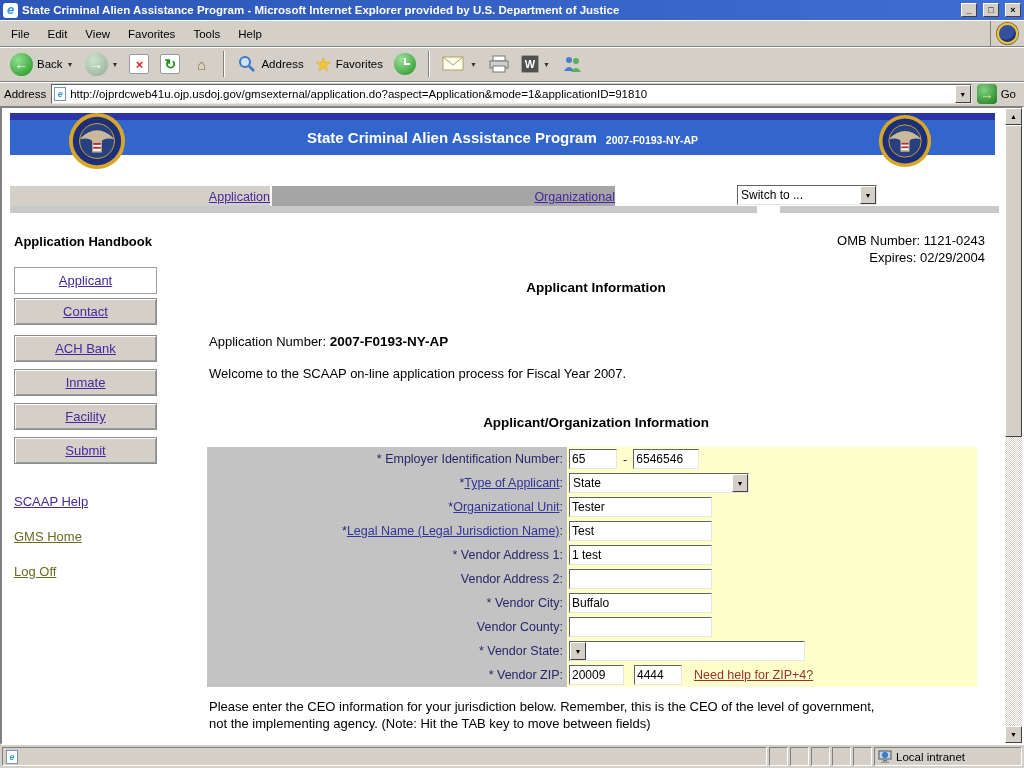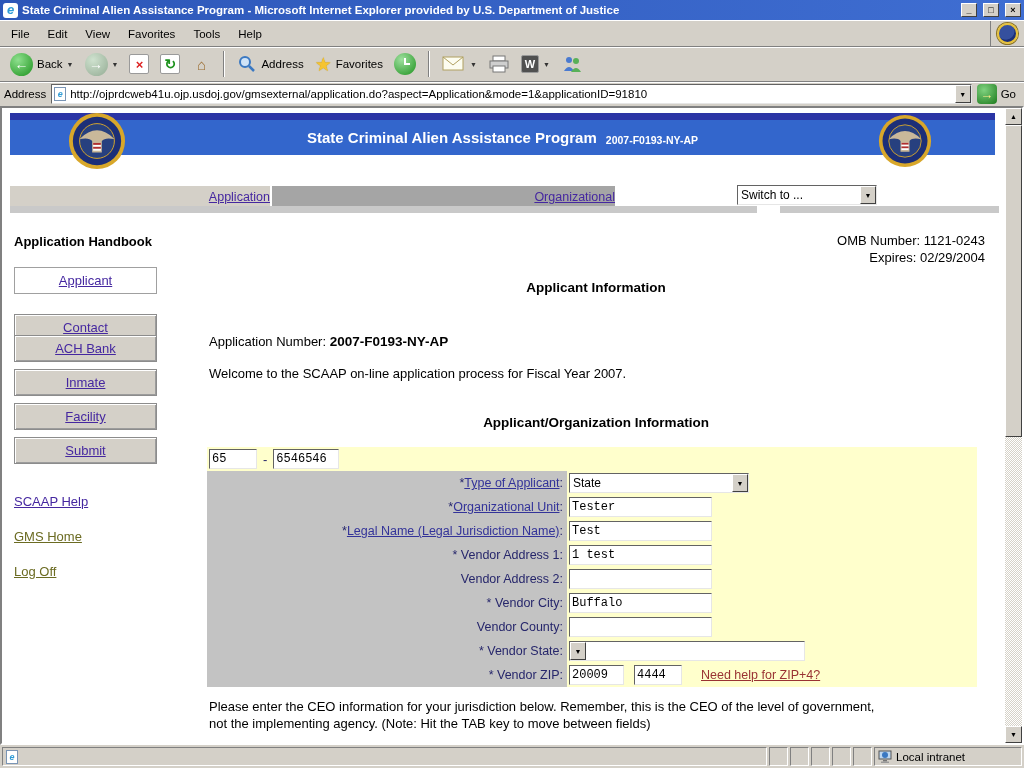--- a/index.html
+++ b/index.html
@@ -110,23 +110,23 @@
   .welcome { position:absolute; top:258px; left:2px; }
   .section-title { position:absolute; top:307px; width:100%; text-align:center; font-weight:bold; font-size:13.5px; }
 
   .form { position:absolute; top:339px; left:0; width:770px; }
   .frow { display:flex; height:24px; }
   .flabel { width:360px; background:#c3c3c3; text-align:right; padding-right:4px;
     color:#26266b; font-size:12.5px; line-height:24px; white-space:nowrap; }
   .flabel a { color:#333399; text-decoration:underline; }
   .fval { flex:1; background:#ffffcc; padding-left:2px; display:flex; align-items:center; }
   .tb { height:20px; background:#fff; border:1px solid; border-color:#636363 #e6e6e6 #e6e6e6 #636363;
-    font-family:Liberation Mono, monospace; font-size:12px; padding:0 2px; }
+    font-family:Liberation Sans, sans-serif; font-size:12px; padding:0 2px; }
   .einsep { color:#26266b; margin:0 6px; }
-  .ziplink { color:#993333; text-decoration:underline; font-size:12.5px; margin-left:19px; white-space:nowrap; }
+  .ziplink { color:#993333; text-decoration:underline; font-size:12.5px; margin-left:12px; white-space:nowrap; }
 
   .note { position:absolute; top:590px; left:2px; width:792px; line-height:17px; }
 
   
   .vscroll { position:absolute; right:0; top:0; width:17px; bottom:0;
     background-image:conic-gradient(#fff 25%, #d6d2c8 0 50%, #fff 0 75%, #d6d2c8 0);
     background-size:2px 2px; }
   .sc-btn { position:absolute; left:0; width:17px; height:17px; background:#d4d0c8;
     border:1px solid; border-color:#fff #404040 #404040 #fff; font-size:7px; color:#000;
     display:flex; align-items:center; justify-content:center; }
@@ -280,21 +280,21 @@
         <span class="combo-text">Switch to ...</span>
         <span class="combo-btn">▼</span>
       </div>
       <div class="underbar ub1"></div>
       <div class="underbar ub2"></div>
 
       <div class="sb-heading">Application Handbook</div>
       <div class="sbtn active" style="top:159px;">
           <a>Applicant</a>
         </div>
-      <div class="sbtn" style="top:206px;">
+      <div class="sbtn" style="top:190px;">
           <a>Contact</a>
         </div>
       <div class="sbtn" style="top:227px;">
           <a>ACH Bank</a>
         </div>
       <div class="sbtn" style="top:261px;">
           <a>Inmate</a>
         </div>
       <div class="sbtn" style="top:295px;">
           <a>Facility</a>
@@ -315,20 +315,21 @@
         <div class="app-number">
           <span>Application Number:</span>
           <b>2007-F0193-NY-AP</b>
         </div>
         <div class="welcome">Welcome to the SCAAP on-line application process for Fiscal Year 2007.</div>
         <div class="section-title">Applicant/Organization Information</div>
 
         <div class="form">
 
           <div class="frow">
+            <div class="flabel">* Employer Identification Number:</div>
             <div class="fval">
               <input class="tb" style="width: 48px;" value="65">
               <span class="einsep">-</span>
               <input class="tb" style="width: 66px;" value="6546546">
             </div>
           </div>
 
           <div class="frow">
             <div class="flabel"><span>*</span><a>Type of Applicant</a><span>:</span></div>
             <div class="fval">

